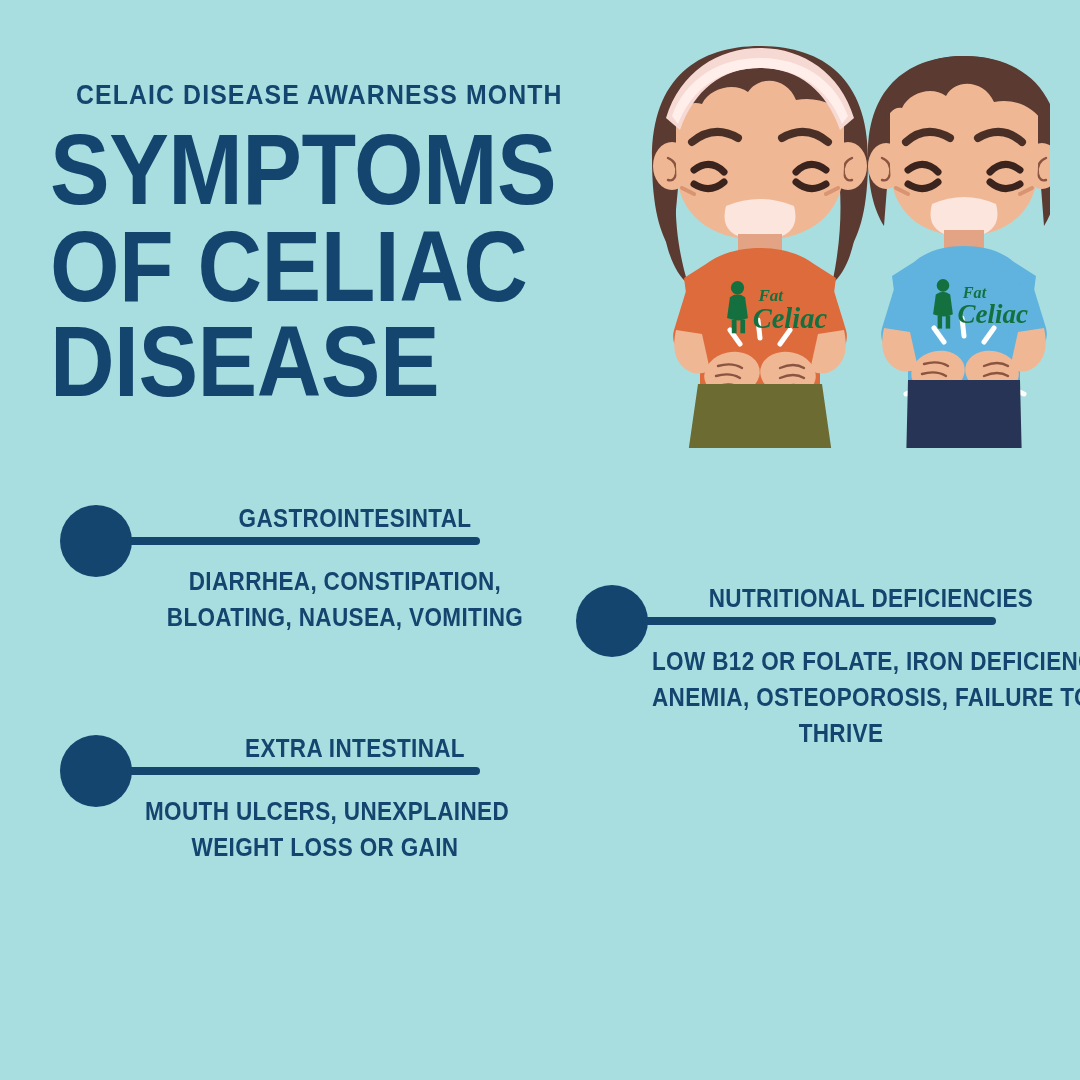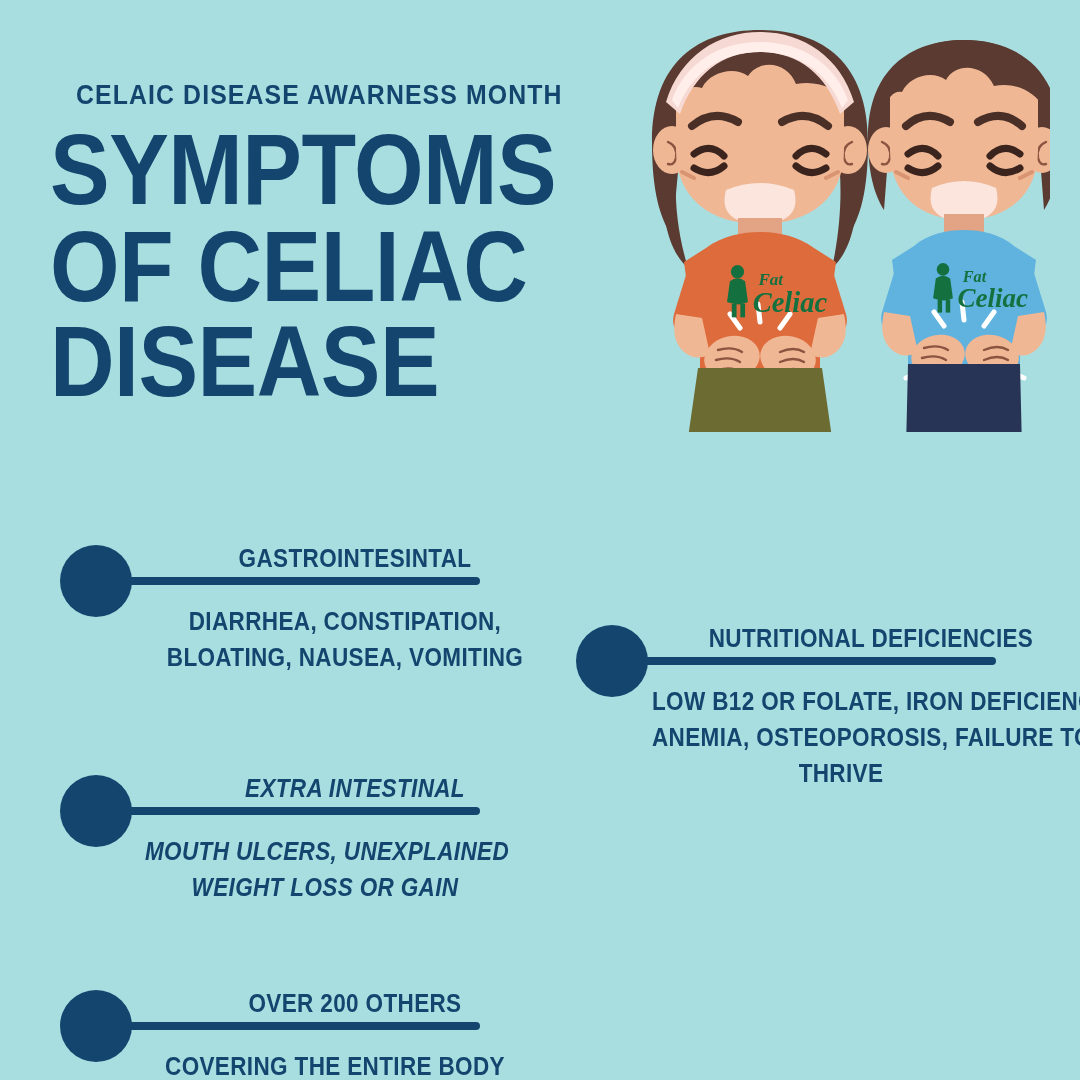--- a/index.html
+++ b/index.html
@@ -31,21 +31,21 @@
     font-size:86px;
     line-height:.96;
     letter-spacing:-0.5px;
     transform:scaleX(1.04) scaleY(1.16);
     transform-origin:left top;
     text-transform:uppercase;
   }
   .title span{display:block;white-space:nowrap;}
 
   
-  .bullet{position:absolute;margin-top:40px;}
+  .bullet{position:absolute;}
   .dot{
     position:absolute;left:0;top:0;
     border-radius:50%;
     background:#13456e;
   }
   .bar{
     position:absolute;
     height:8px;border-radius:4px;
     background:#13456e;
   }
@@ -57,21 +57,21 @@
     text-align:center;
     transform:scaleX(.9);
     letter-spacing:.4px;
     white-space:nowrap;
   }
   .b-title{font-size:25px;line-height:30px;}
   .b-body{font-size:25px;line-height:36px;}
   .b-title span,.b-body span{display:block;}
 
   
-  .illus{position:absolute;left:610px;top:22px;width:440px;height:410px;}
+  .illus{position:absolute;left:610px;top:38px;width:440px;height:410px;}
   .illus svg{display:block;}
 </style>
 </head>
 <body>
 
 <div id="canvas">
 
   <div class="eyebrow">CELAIC DISEASE AWARNESS MONTH</div>
 
   <div class="title">
@@ -249,42 +249,32 @@
     <div class="bar" style="left:66px;top:32px;width:354px;"></div>
     <div class="b-title" style="left:105px;top:-2px;width:380px;">
       <span>GASTROINTESINTAL</span>
     </div>
     <div class="b-body" style="left:85px;top:58px;width:400px;">
       <span>DIARRHEA, CONSTIPATION,</span>
       <span>BLOATING, NAUSEA, VOMITING</span>
     </div>
   </div>
 
-  <div class="bullet" style="left:60px;top:735px;width:425px;height:145px;font-style:italic;">
+  <div class="bullet" style="left:60px;top:735px;width:425px;height:145px;">
     <div class="dot" style="width:72px;height:72px;"></div>
     <div class="bar" style="left:66px;top:32px;width:354px;"></div>
     <div class="b-title" style="left:105px;top:-2px;width:380px;">
       <span>EXTRA INTESTINAL</span>
     </div>
     <div class="b-body" style="left:65px;top:58px;width:400px;">
       <span>MOUTH ULCERS, UNEXPLAINED</span>
       <span>WEIGHT LOSS OR GAIN</span>
     </div>
   </div>
 
-  <div class="bullet" style="left:60px;top:950px;width:425px;height:110px;">
-    <div class="dot" style="width:72px;height:72px;"></div>
-    <div class="bar" style="left:66px;top:32px;width:354px;"></div>
-    <div class="b-title" style="left:105px;top:-2px;width:380px;">
-      <span>OVER 200 OTHERS</span>
-    </div>
-    <div class="b-body" style="left:85px;top:58px;width:380px;">
-      <span>COVERING THE ENTIRE BODY</span>
-    </div>
-  </div>
 
   <div class="bullet" style="left:576px;top:585px;width:425px;height:185px;">
     <div class="dot" style="width:72px;height:72px;"></div>
     <div class="bar" style="left:66px;top:32px;width:354px;"></div>
     <div class="b-title" style="left:105px;top:-2px;width:380px;">
       <span>NUTRITIONAL DEFICIENCIES</span>
     </div>
     <div class="b-body" style="left:55px;top:58px;width:420px;">
       <span>LOW B12 OR FOLATE, IRON DEFICIENCY</span>
       <span>ANEMIA, OSTEOPOROSIS, FAILURE TO</span>

